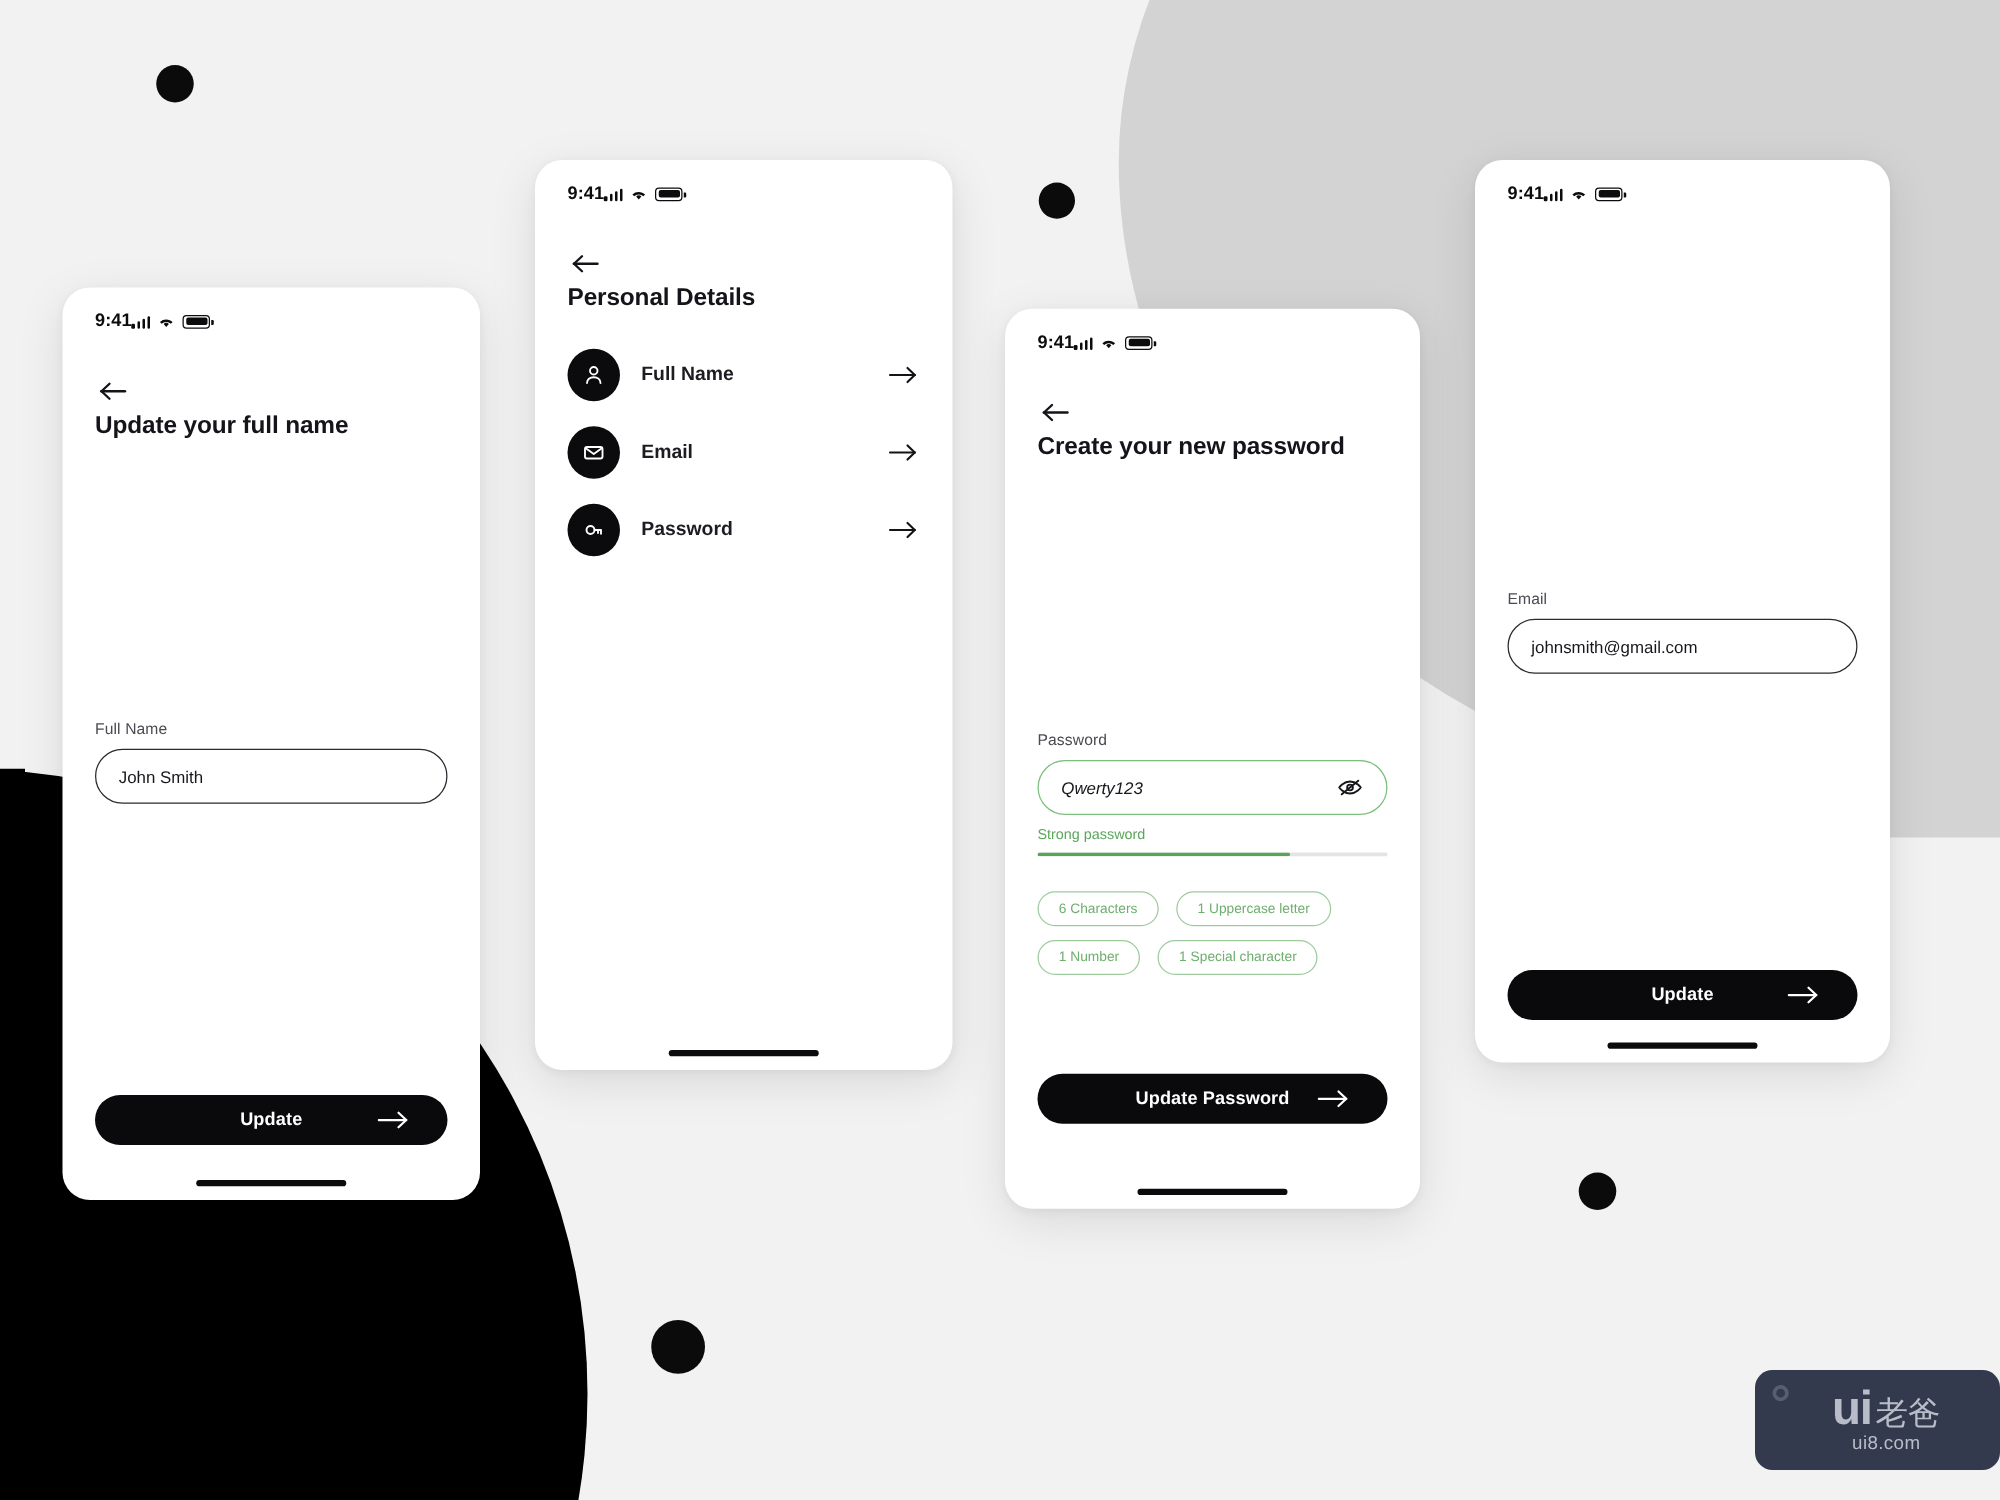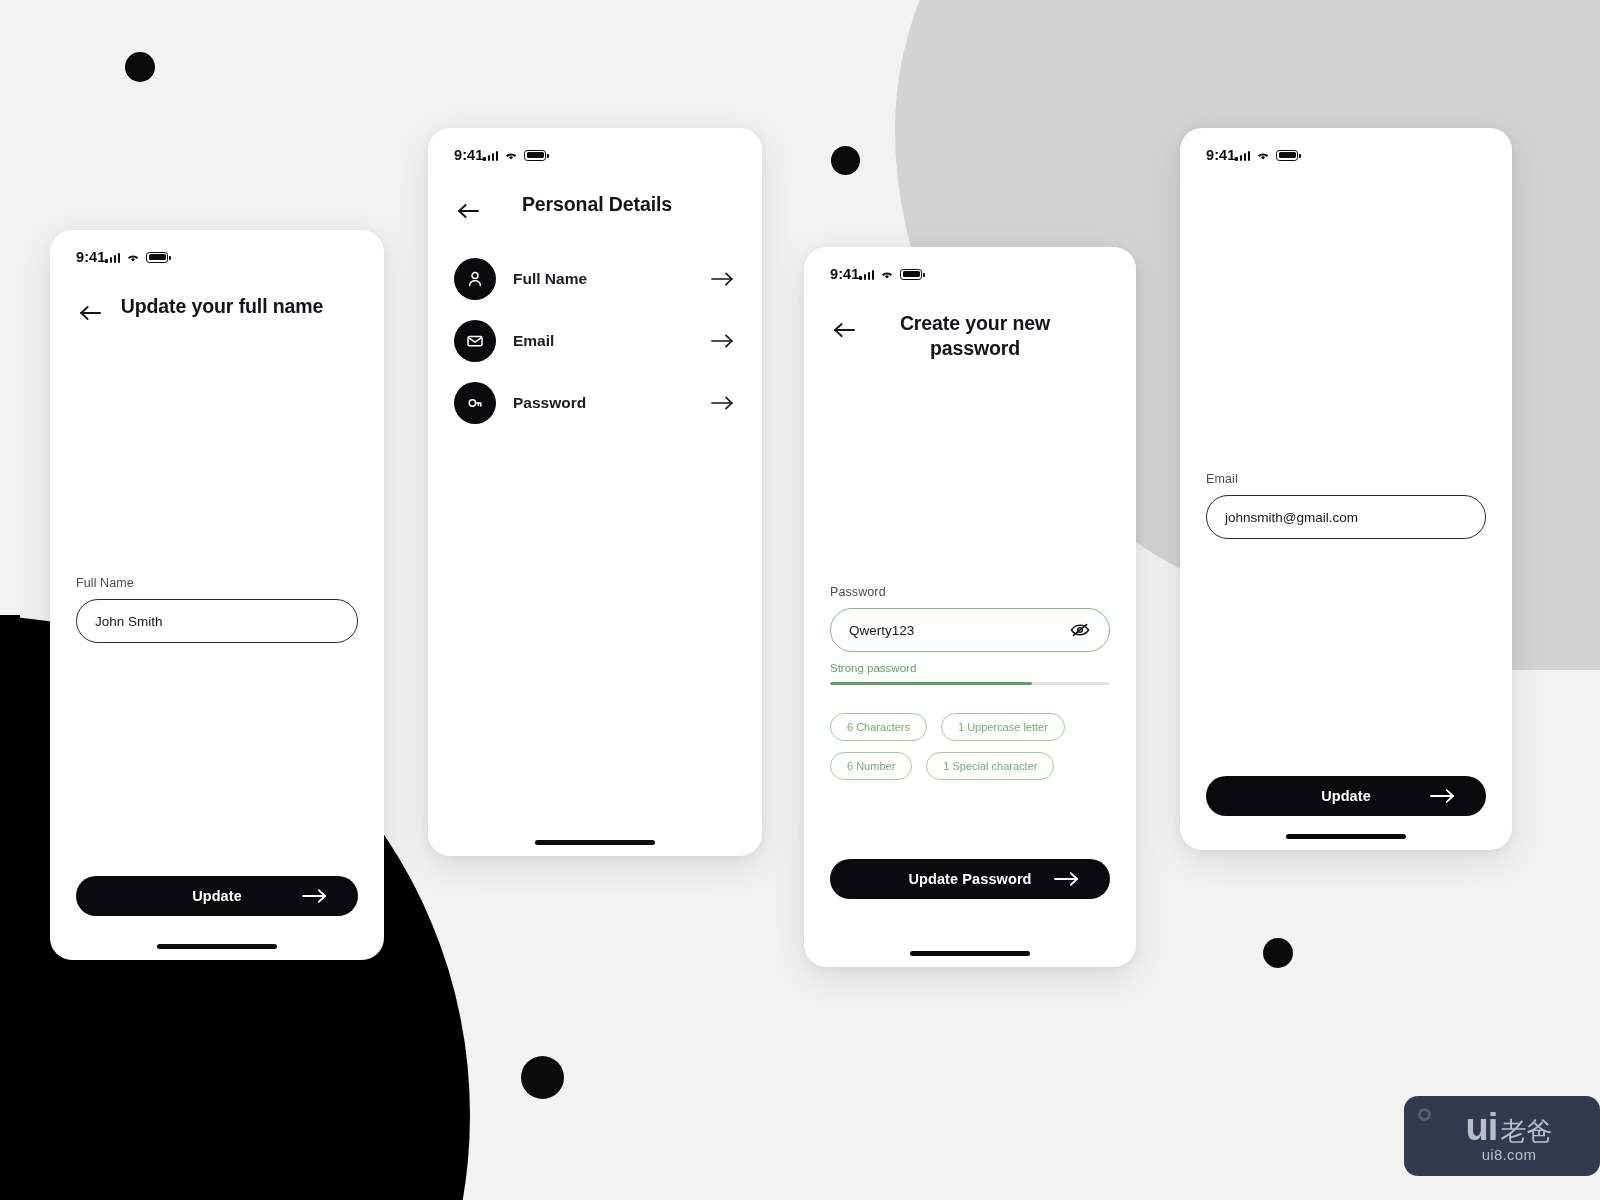--- a/index.html
+++ b/index.html
@@ -94,20 +94,21 @@
     content: ""; position: absolute; right: -3.6px; top: 3px;
     width: 2px; height: 4px; background: #0c0c0e; border-radius: 0 1px 1px 0;
   }
   .batt b { display: block; width: 100%; height: 100%; background: #0c0c0e; border-radius: 1.6px; }
 
   
   .header {
     display: flex; align-items: flex-start;
     padding: 26px 26px 0 26px;
     min-height: 64px;
+    flex-direction: column;
   }
   .back-btn {
     width: 30px; height: 30px; flex: 0 0 30px;
     display: flex; align-items: center; justify-content: center;
     cursor: pointer; margin-top: 4px;
   }
   .title {
     flex: 1; text-align: center;
     font-size: 19.5px; font-weight: 700; line-height: 1.3;
     letter-spacing: -0.1px; color: #14141a;
@@ -130,21 +131,21 @@
 
   
   .body { position: relative; height: calc(100% - 38px); }
   .field-wrap { position: absolute; left: 26px; right: 26px; }
   .field-label { font-size: 12.5px; color: #4a4a52; margin-bottom: 9px; letter-spacing: 0.1px; }
   .input {
     height: 44px; border: 1.2px solid #2a2a30; border-radius: 24px;
     display: flex; align-items: center; padding: 0 18px;
     font-size: 13.5px; color: #17171c; background: #fff; cursor: text;
   }
-  .input.green { border-color: #7cbf7c; }
+  .input.green { border-color: #7cbf7c; font-style: italic; }
   .input .val { flex: 1; }
   .eye { width: 22px; height: 22px; display: flex; align-items: center; justify-content: center; cursor: pointer; }
 
   .strength-text { font-size: 11.5px; color: #5aa65a; margin-top: 10px; }
   .strength-bar {
     margin-top: 8px; height: 2.6px; background: #e4e4e4; border-radius: 2px;
     position: relative; overflow: hidden;
   }
   .strength-bar span { position: absolute; left: 0; top: 0; bottom: 0; background: #5aa35a; border-radius: 2px; }
 
@@ -385,21 +386,21 @@
           </svg>
         </span>
       </div>
       <div class="strength-text">Strong password</div>
       <div class="strength-bar">
         <span style="width: 72%;"></span>
       </div>
       <div class="chips">
         <div class="chip">6 Characters</div>
         <div class="chip">1 Uppercase letter</div>
-        <div class="chip">6 Number</div>
+        <div class="chip">1 Number</div>
         <div class="chip">1 Special character</div>
       </div>
     </div>
 
     <div class="btn-primary" style="top:574px;">
       <span class="lbl">Update Password</span>
       <span class="ar">
         <svg width="26" height="16" viewBox="0 0 26 16">
           <path d="M1 8h22" stroke="#fff" stroke-width="1.8" stroke-linecap="round" fill="none"></path>
           <path d="M16.8 2.2 23 8l-6.2 5.8" stroke="#fff" stroke-width="1.8" stroke-linecap="round" stroke-linejoin="round" fill="none"></path>

